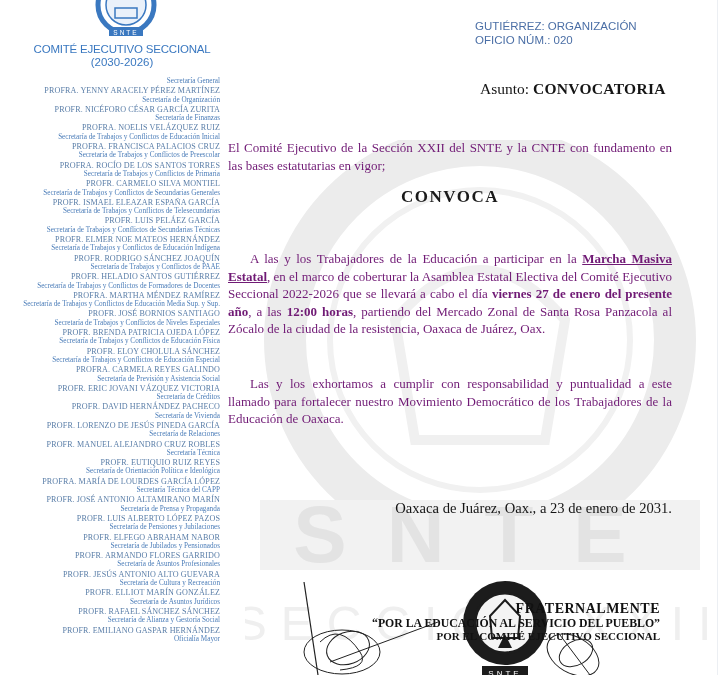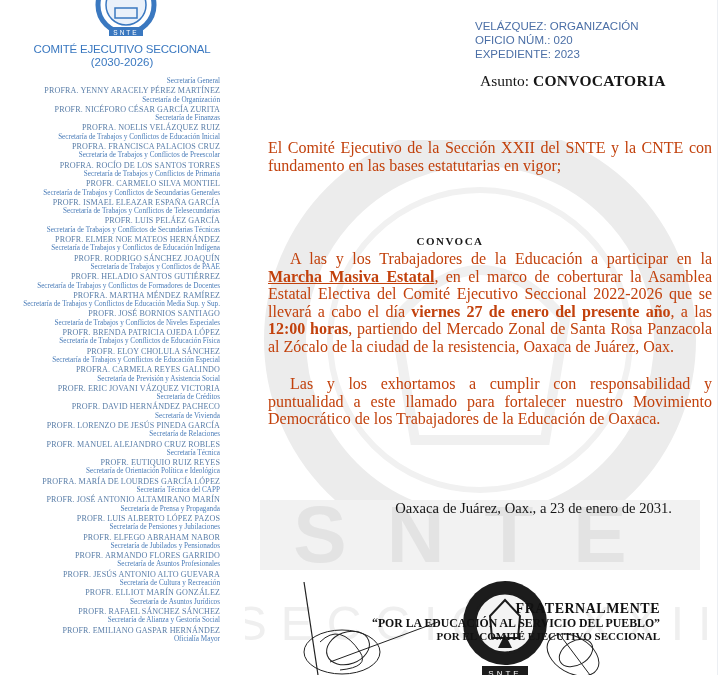--- a/index.html
+++ b/index.html
@@ -13,27 +13,27 @@
   .committee-period { position: absolute; left: 20px; top: 56px; width: 204px; text-align: center;
     font-family: "Liberation Sans", sans-serif; font-size: 11.5px; color: #3a78c0; line-height: 13px; }
   .members { position: absolute; right: 12px; top: 77px; width: 225px; text-align: right; }
   .member { margin: 0; }
   .member .role { display: block; font-family: "Liberation Serif", serif; font-size: 7.2px; line-height: 9.3px; color: #4a7cb8; white-space: nowrap; }
   .member .name { display: block; font-family: "Liberation Serif", serif; font-size: 8.1px; line-height: 9.3px; color: #5a7ea8; white-space: nowrap; letter-spacing: 0.1px; }
 
   
   .watermark { position: absolute; left: 245px; top: 140px; width: 470px; height: 520px; pointer-events: none; }
   .header-info { position: absolute; left: 475px; top: 19px; font-family: "Liberation Sans", sans-serif; font-size: 11.5px; line-height: 14.2px; color: #4b6fa6; }
-  .subject { position: absolute; left: 480px; top: 72px; font-size: 15.5px; color: #151515; }
+  .subject { position: absolute; left: 480px; top: 80px; font-size: 15.5px; color: #151515; }
   .subject b { font-weight: bold; letter-spacing: 0.3px; }
 
   
-  .body-text { position: absolute; left: 228px; width: 444px; font-size: 16px; line-height: 17.5px; text-align: justify; color: #c2410c; margin-left: 40px; }
+  .body-text { position: absolute; left: 228px; width: 444px; font-size: 13px; line-height: 17.5px; text-align: justify; color: #701a75; }
   .intro { top: 139px; text-indent: 0; }
-  .convoca { position: absolute; left: 228px; width: 444px; top: 187px; text-align: center; font-size: 11px; font-weight: bold; letter-spacing: 1.5px; margin-top: 48px; }
+  .convoca { position: absolute; left: 228px; width: 444px; top: 187px; text-align: center; font-size: 17px; font-weight: bold; letter-spacing: 1.5px; }
   .para1 { top: 250px; text-indent: 22px; }
   .para1 u { font-weight: bold; text-decoration: underline; }
   .para2 { top: 375px; text-indent: 22px; }
   .date-line { position: absolute; right: 48px; top: 500px; font-size: 14.6px; color: #151515; }
 
   
   .closing { position: absolute; left: 300px; width: 360px; text-align: right; font-weight: bold; color: #111; margin-top: 12px; }
   .closing.c1 { top: 589px; font-size: 14px; letter-spacing: 0.5px; }
   .closing.c2 { top: 604px; font-size: 11.8px; }
   .closing.c3 { top: 618px; font-size: 11px; }
@@ -187,23 +187,22 @@
         <span class="role">Secretaría de Alianza y Gestoría Social</span>
         <span class="name">PROFR. EMILIANO GASPAR HERNÁNDEZ</span>
       </div>
     <div class="member">
         <span class="role">Oficialía Mayor</span>
       </div>
   </div>
 </div>
 
 <div class="header-info">
-  <div>VELÁZQUEZ: ORGANIZACIÓN</div>
+  <div>GUTIÉRREZ: ORGANIZACIÓN</div>
   <div>OFICIO NÚM.: 020</div>
-  <div>EXPEDIENTE: 2023</div>
 </div>
 <div class="subject">
   <span>Asunto:</span>
   <b>CONVOCATORIA</b>
 </div>
 
 <div class="body-text intro">El Comité Ejecutivo de la Sección XXII del SNTE y la CNTE con fundamento en las bases estatutarias en vigor;</div>
 <div class="convoca">CONVOCA</div>
 <div class="body-text para1"><span>A las y los Trabajadores de la Educación a participar en la </span><u>Marcha Masiva Estatal</u><span>, en el marco de coberturar la Asamblea Estatal Electiva del Comité Ejecutivo Seccional 2022-2026 que se llevará a cabo el día </span><b>viernes 27 de enero del presente año</b><span>, a las </span><b>12:00 horas</b><span>, partiendo del Mercado Zonal de Santa Rosa Panzacola al Zócalo de la ciudad de la resistencia, Oaxaca de Juárez, Oax.</span></div>
 <div class="body-text para2">Las y los exhortamos a cumplir con responsabilidad y puntualidad a este llamado para fortalecer nuestro Movimiento Democrático de los Trabajadores de la Educación de Oaxaca.</div>

